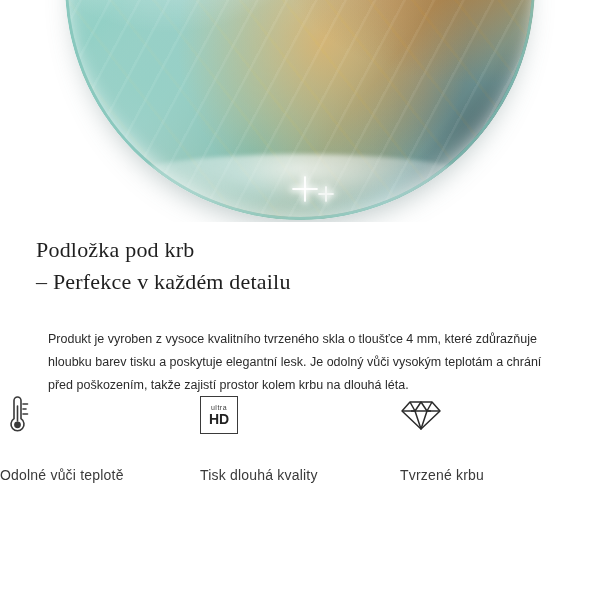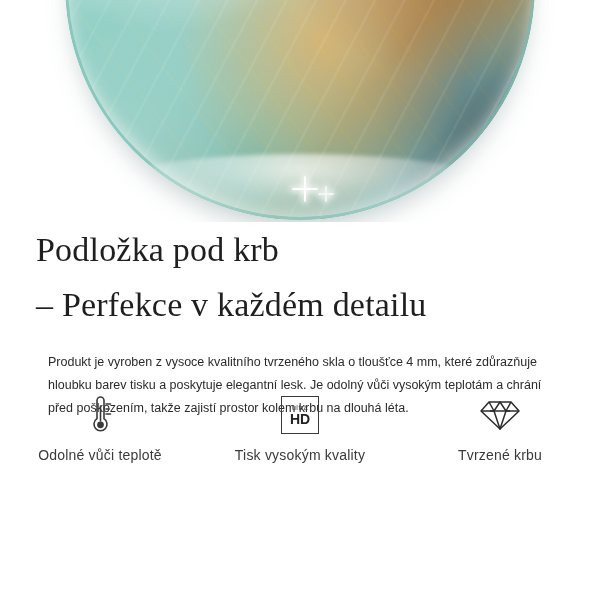--- a/index.html
+++ b/index.html
@@ -121,29 +121,28 @@
   .content {
     position: absolute;
     left: 0;
     top: 222px;
     width: 600px;
   }
   .headline {
     margin: 0;
     padding: 12px 36px 0 36px;
     font-family: "Liberation Serif", serif;
-    font-size: 34px;
+    font-size: 22px;
     line-height: 32px;
     font-weight: 400;
     color: #1f1f1f;
     letter-spacing: 0.2px;
   }
   .headline .line2 {
     display: block;
-    margin-top: 23px;
   }
   .paragraph {
     margin: 12px;
     padding: 18px 34px 0 36px;
     font-size: 12.5px;
     line-height: 23px;
     color: #2b2b2b;
   }
 
   
@@ -152,22 +151,23 @@
     left: 0;
     top: 392px;
     width: 600px;
     display: grid;
     grid-template-columns: repeat(3, 1fr);
     row-gap: 28px;
   }
   .feature {
     display: flex;
     flex-direction: column;
-    align-items: center;
+    align-items: flex-start;
     justify-content: flex-start;
+    gap: 20px;
   }
   .feature-icon {
     height: 46px;
     display: flex;
     align-items: center;
     justify-content: center;
   }
   .feature-label {
     margin-top: 9px;
     font-size: 14px;
@@ -238,21 +238,21 @@
       <div class="feature-label">Odolné vůči teplotě</div>
     </div>
 
     <div class="feature">
       <div class="feature-icon">
         <div class="hd-box">
           <span class="ultra">ultra</span>
           <span class="hd">HD</span>
         </div>
       </div>
-      <div class="feature-label">Tisk vysokým kvality</div>
+      <div class="feature-label">Tisk dlouhá kvality</div>
     </div>
 
 
     <div class="feature">
       <div class="feature-icon">
         <svg width="42" height="38" viewBox="0 0 42 38" fill="none" stroke="#2b2b2b" stroke-width="1.5" stroke-linejoin="round">
           <path d="M10 6h22l8 9-19 18L2 15l8-9z" fill="#ffffff"></path>
           <path d="M2 15h38"></path>
           <path d="M10 6l5 9-4 0"></path>
           <path d="M32 6l-5 9 4 0"></path>

